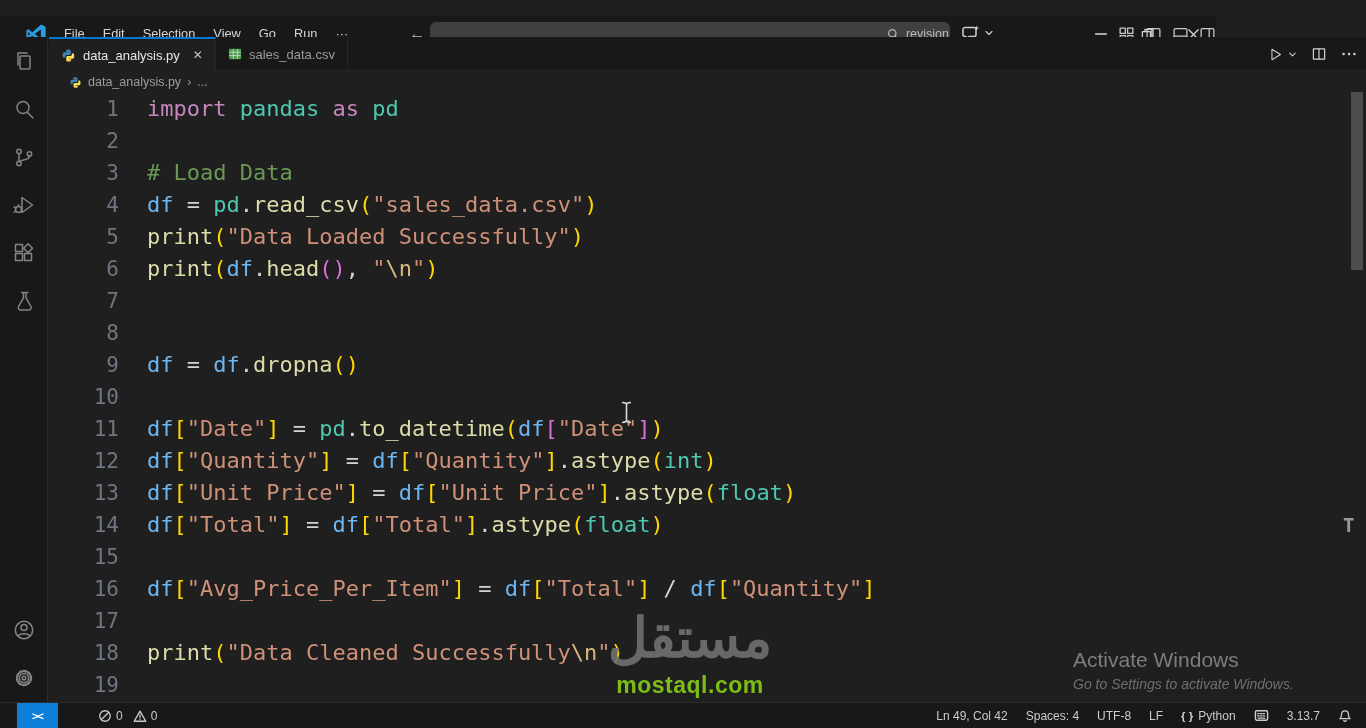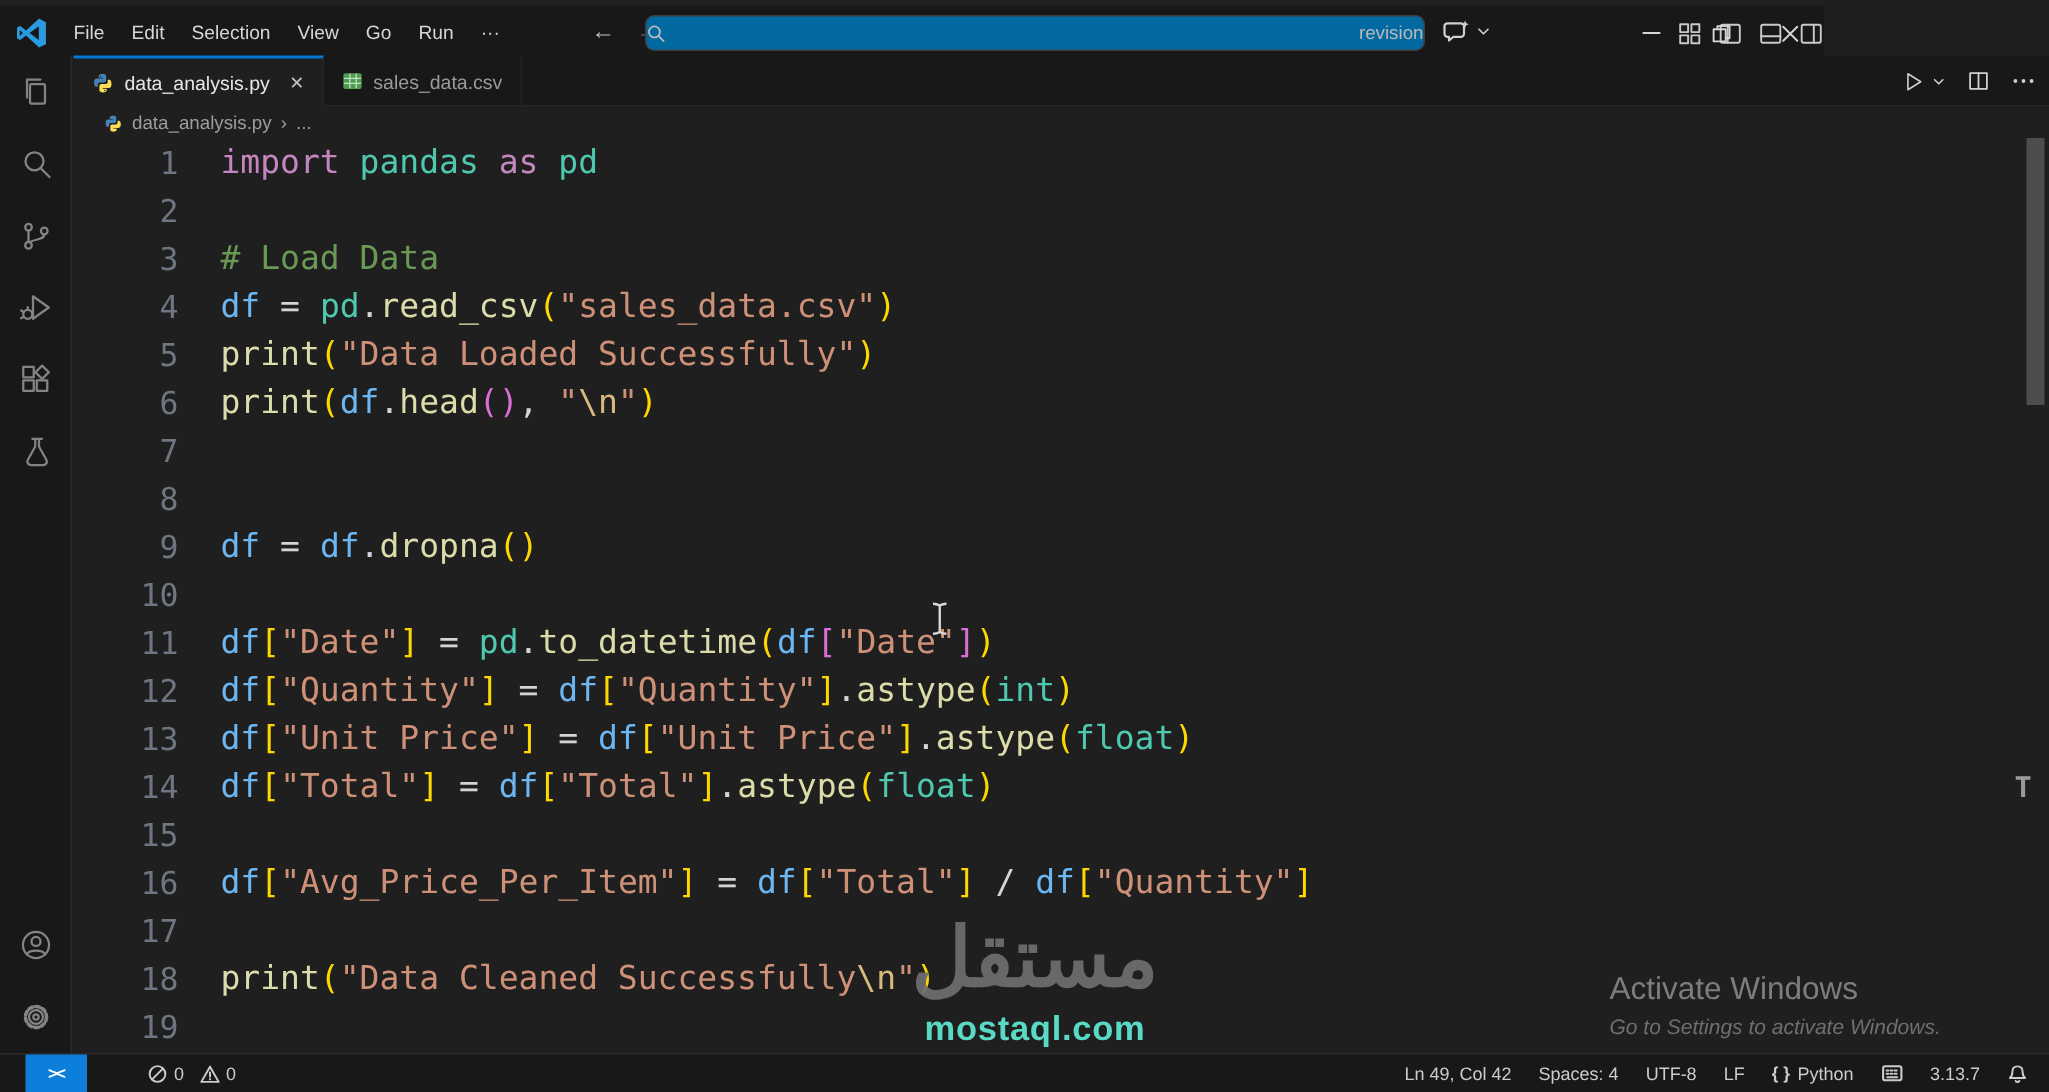--- a/index.html
+++ b/index.html
@@ -1,29 +1,29 @@
 <!DOCTYPE html>
 <html><head>
 <meta charset="utf-8">
 <style>
   * { margin:0; padding:0; box-sizing:border-box; }
   html,body { width:1366px; height:728px; overflow:hidden; background:#1f1f1f;
               font-family:"Liberation Sans", sans-serif; -webkit-font-smoothing:antialiased; }
 
   
-  .titlebar { position:absolute; left:0; top:4px; width:1216px; height:36px; background:#181818;
-              border-bottom:1px solid #2b2b2b; display:flex; align-items:center; }
+  .titlebar { position:absolute; left:0; top:16px; width:1216px; height:36px; background:#181818;
+              border-bottom:1px solid #2b2b2b; display:flex; align-items:center;padding-left:15px; }
   .vscode-logo { width:22px; height:22px; margin:0 8px 0 10px; flex:none; }
   .menus { display:flex; align-items:center; }
   .menu-item { color:#d6d6d6; font-size:12.8px; padding:4px 9px; border-radius:5px; cursor:default; }
   .nav-arrows { display:flex; gap:14px; margin-left:52px; font-size:16px; }
   .nav-back { color:#bdbdbd; } .nav-fwd { color:#7c7c7c; }
-  .cmd-center { position:absolute; left:430px; top:6px; width:520px; height:24px; background:#0369a1;
+  .cmd-center { position:absolute; left:430px; top:6px; width:520px; height:24px; background:#404040;
                 border:1px solid #3e3e3e; border-radius:6px; display:flex; align-items:center;
-                justify-content:space-between; gap:6px; color:#b9b9b9; font-size:12.5px; }
+                justify-content:flex-end; gap:6px; color:#b9b9b9; font-size:12.5px; }
   .copilot-wrap { position:absolute; left:961px; top:7px; display:flex; align-items:center; gap:2px; color:#cfcfcf; }
   .layout-icons { position:absolute; left:1118px; top:0; height:36px; display:flex; align-items:center; gap:10px; color:#c9c9c9; }
   .win-controls { position:absolute; right:0; top:0; height:36px; display:flex; }
   .win-btn { width:46px; height:36px; display:flex; align-items:center; justify-content:center; color:#d6d6d6; }
 
   
   .activitybar { position:absolute; left:0; top:37px; width:48px; height:665px; background:#181818;
                  border-right:1px solid #2b2b2b; display:flex; flex-direction:column; }
   .ab-item { width:48px; height:48px; display:flex; align-items:center; justify-content:center; color:#848484; }
   .ab-spacer { flex:1; }
@@ -50,21 +50,21 @@
   .tk-b1{color:#ffd700} .tk-b2{color:#da70d6}
 
   .scroll-thumb { position:absolute; left:1351px; top:92px; width:12px; height:178px; background:#4d4d4d; }
   .t-artifact { position:absolute; left:1343px; top:514px; color:#9a9a9a; font-family:"DejaVu Sans Mono",monospace;
                 font-size:19px; font-weight:bold; }
   .ibeam-cursor { position:absolute; left:620px; top:401px; }
 
   
   .watermark { position:absolute; left:583px; top:606px; width:214px; text-align:center; color:#6f6f6f; opacity:.92; }
   .watermark .ar { font-size:55px; font-weight:bold; line-height:64px; direction:rtl; }
-  .watermark .en { font-size:23px; font-weight:bold; letter-spacing:.5px; margin-top:2px; color:#5eead4; }
+  .watermark .en { font-size:23px; font-weight:bold; letter-spacing:.5px; margin-top:2px; color:#84cc16; }
   .activate { position:absolute; left:1073px; top:648px; }
   .activate .l1 { color:#7d7d7d; font-size:21px; }
   .activate .l2 { color:#6f6f6f; font-size:14px; margin-top:4px;font-style:italic; }
 
   
   .statusbar { position:absolute; left:0; top:702px; width:1366px; height:26px; background:#181818;
                border-top:1px solid #2b2b2b; display:flex; align-items:center; font-size:12px; color:#cbcbcb; }
   .remote-tile { width:41px; height:26px; margin-left:17px; background:#0d7ed9; color:#fff; display:flex;
                  align-items:center; justify-content:center; font-weight:bold; font-size:11px; letter-spacing:-1px; }
   .problems { display:flex; align-items:center; gap:4px; margin-left:40px; }

